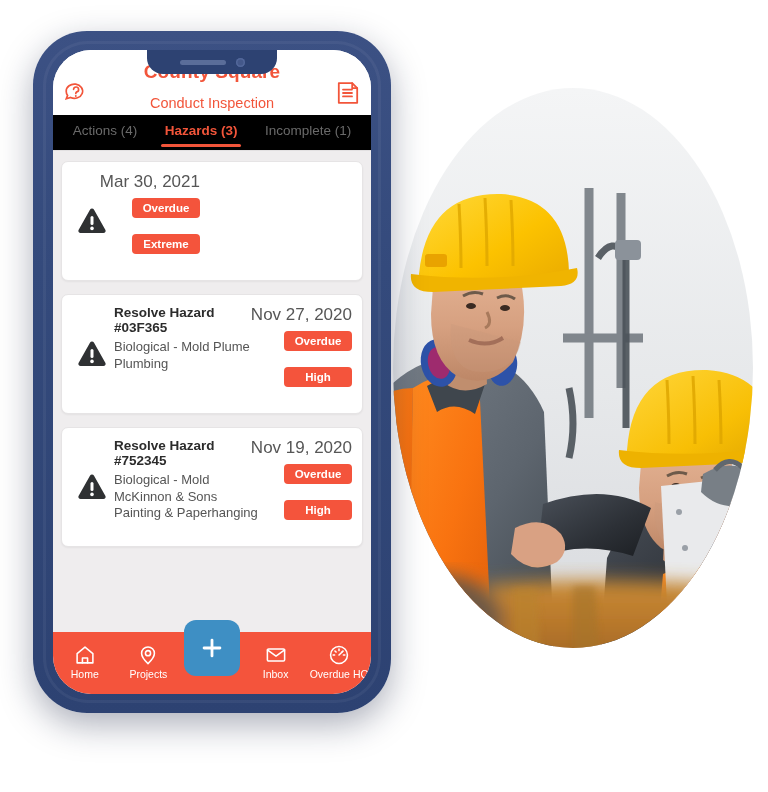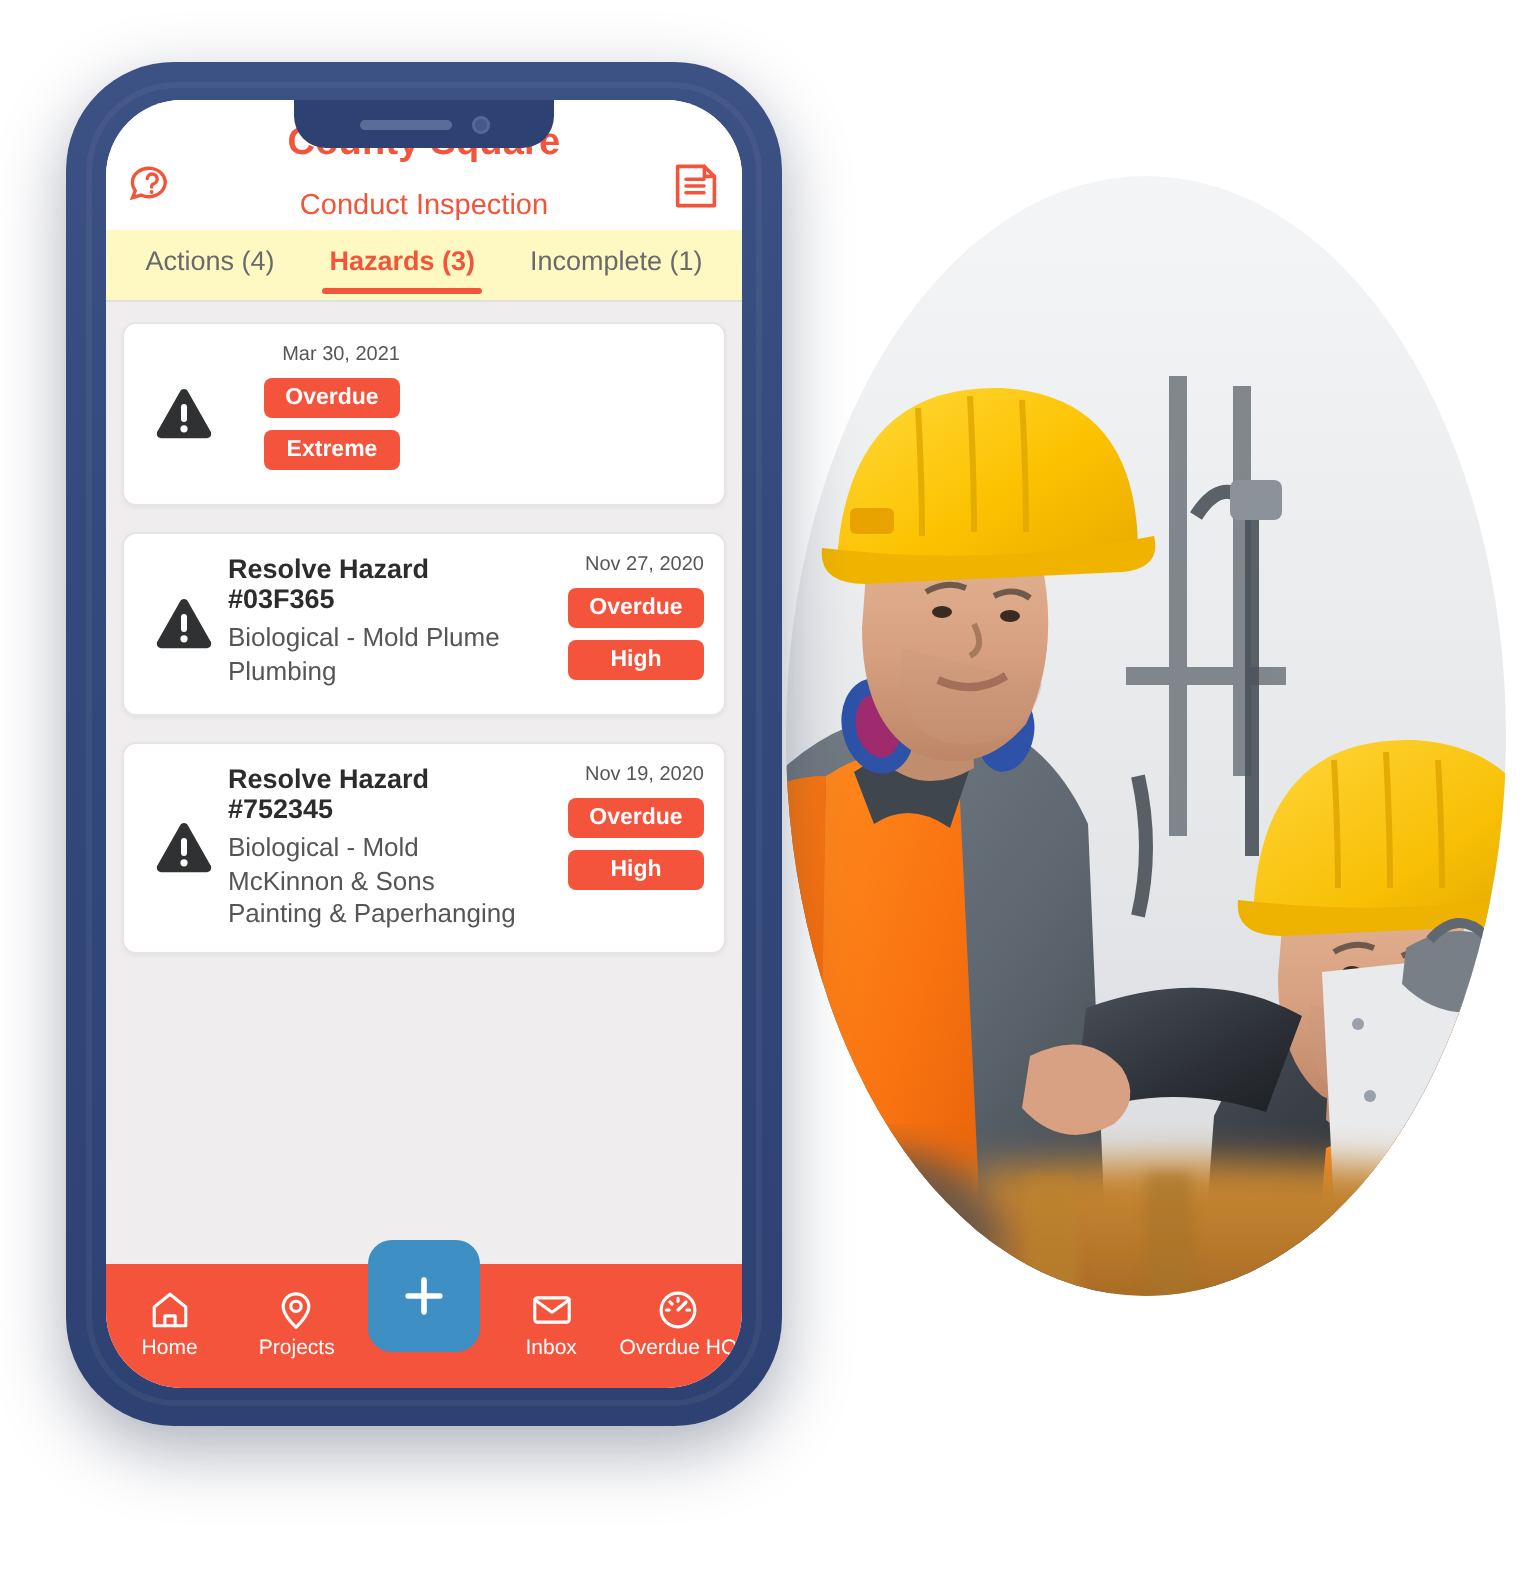--- a/index.html
+++ b/index.html
@@ -77,21 +77,21 @@
   .hdr-sub{ color:#F2553A; font-size:14.5px; font-weight:500; margin-top:13px; }
 
   .hdr-icon{ position:absolute; bottom:9px; width:26px; height:26px; }
   .hdr-icon.left{ left:10px; }
   .hdr-icon.right{ right:10px; }
 
   
   .tabs{
     height:36px; flex:none;
     display:flex; align-items:center; justify-content:space-around;
-    background:#fef9c3;
+    background:#000000;
     border-bottom:1px solid #e2e0e1;
     padding:0 6px;
   }
   .tab{ font-size:13.5px; color:#6a6a6a; position:relative; padding:4px 2px 9px; }
   .tab.active{ color:#F2553A; font-weight:bold; }
   .tab.active:after{
     content:""; position:absolute; left:-2px; right:-2px; bottom:0;
     height:3px; background:#F2553A; border-radius:2px;
   }
 
@@ -111,28 +111,28 @@
     padding:10px 10px 10px 8px;
     display:flex;
     min-height:92px;
   }
   .card-icon{ width:44px; flex:none; display:flex; align-items:center; justify-content:center; }
   .card-body{ flex:1; display:flex; }
   .card-text{ flex:1; padding-right:6px; }
   .card-title{ font-size:13.5px; font-weight:bold; color:#2c2c2c; margin-bottom:4px; }
   .card-desc{ font-size:13px; color:#555555; line-height:1.27; }
   .card-right{ width:86px; flex:none; display:flex; flex-direction:column; align-items:flex-end; }
-  .card-date{ font-size:10px; color:#565656; margin-bottom:6px; white-space:nowrap; }
+  .card-date{ font-size:17px; color:#565656; margin-bottom:6px; white-space:nowrap; }
   .badge{
     background:#F4543C; color:#fff;
     font-size:11.5px; font-weight:bold;
     border-radius:4px;
     padding:4px 0;
     width:68px; text-align:center;
-    margin-bottom:6px;
+    margin-bottom:16px;
   }
 
   
   .bottom-nav{
     height:62px; flex:none;
     background:#F4543C;
     display:flex; align-items:center;
     position:relative;
     padding-bottom:2px;
   }

